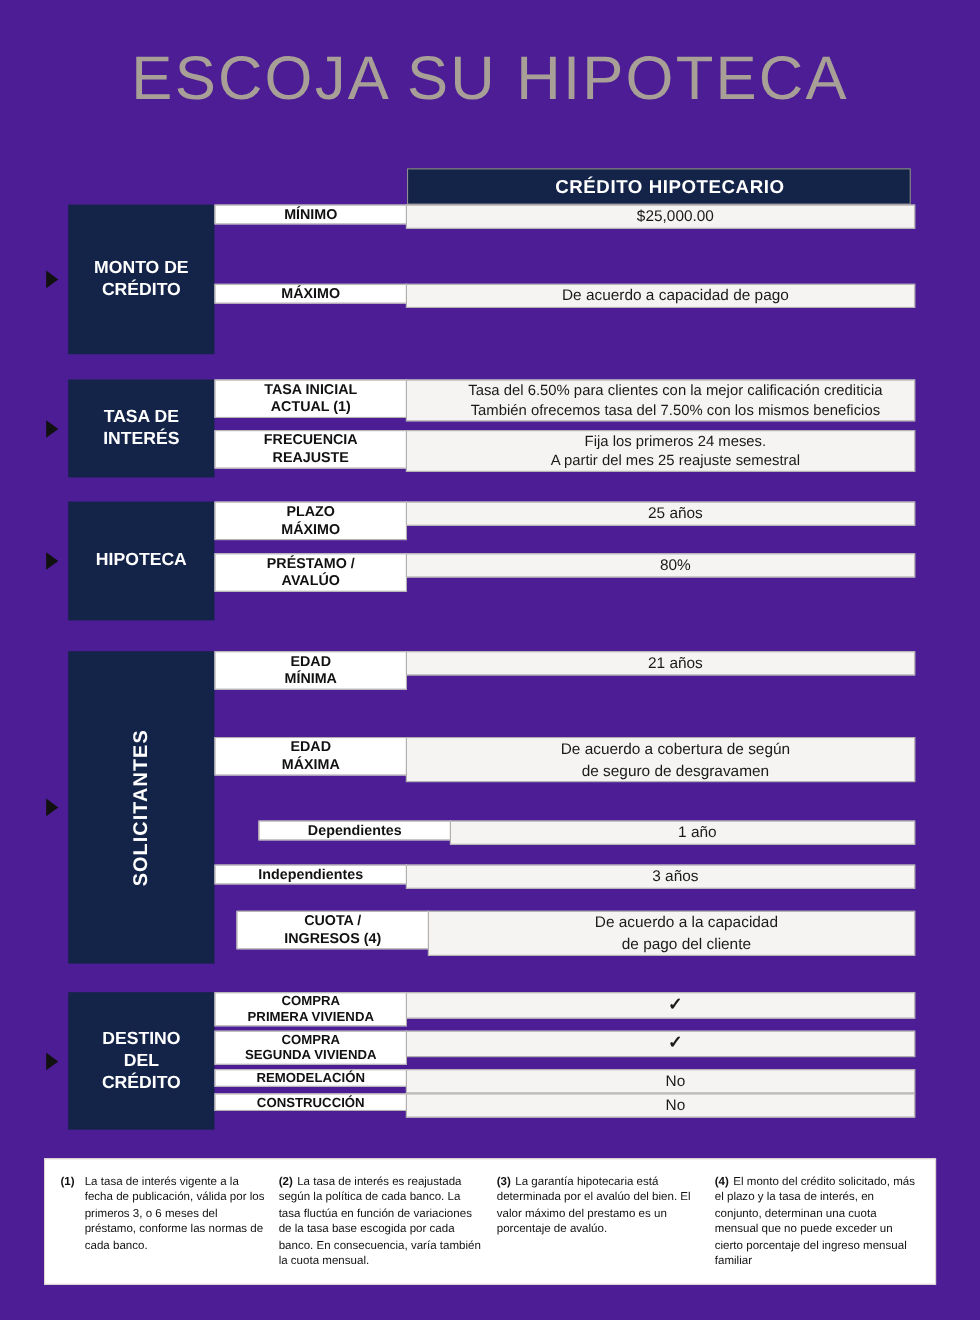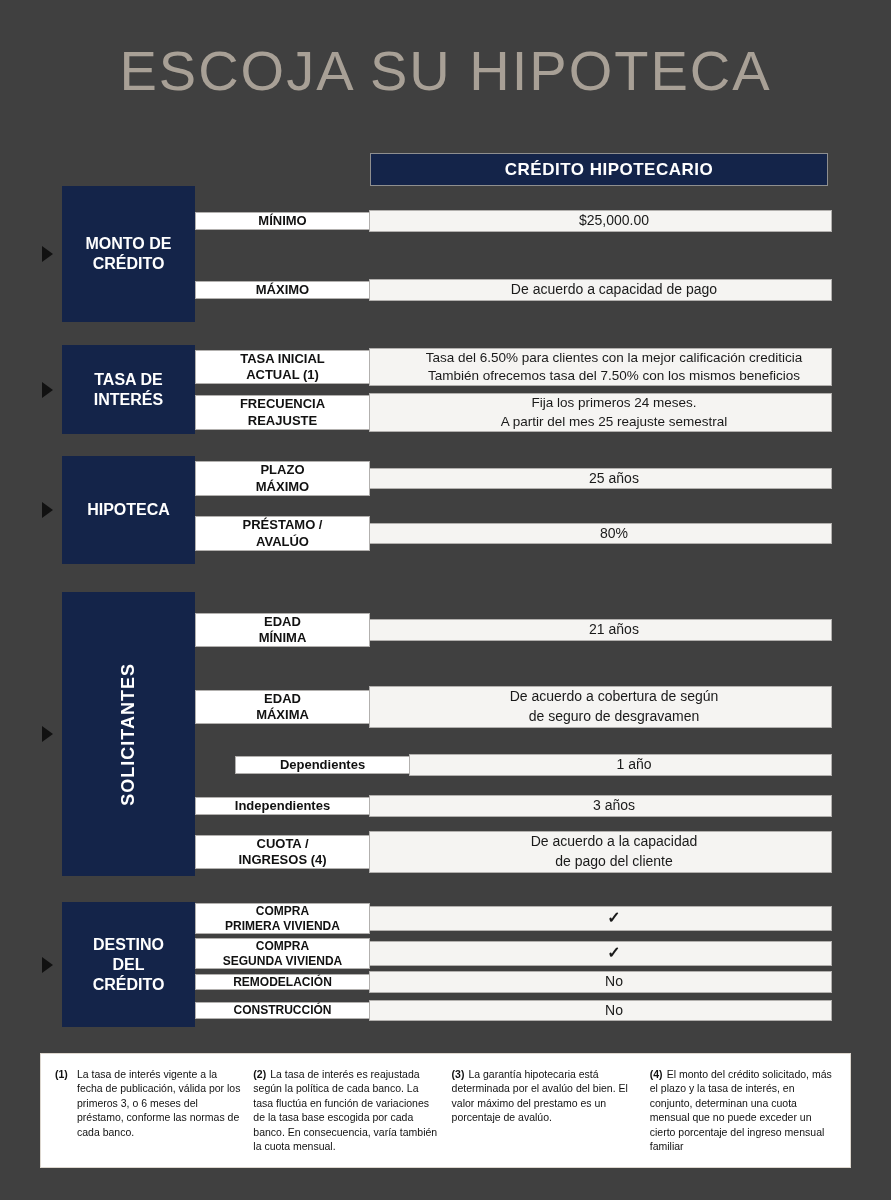--- a/index.html
+++ b/index.html
@@ -1,19 +1,19 @@
 <!DOCTYPE html>
 <html><head>
 <meta charset="utf-8">
 <style>
   * { margin:0; padding:0; box-sizing:border-box; }
   html,body { background:#ffffff; }
   .canvas {
     position:relative; width:891px; height:1200px; margin:0 auto;
-    background:#404040; font-family:"Liberation Sans", sans-serif; color:#1a1a1a;
+    background:#4c1d95; font-family:"Liberation Sans", sans-serif; color:#1a1a1a;
     overflow:hidden;
   }
   
   .page-title {
     position:absolute; top:38px; left:0; width:100%;
     text-align:center; font-size:56px; font-weight:300;
     color:#a8a096; letter-spacing:2px;
     font-family:"Liberation Sans", sans-serif;
   }
   
@@ -37,21 +37,21 @@
     width:133px; background:#142449; color:#ffffff;
     display:flex; align-items:center; justify-content:center;
     font-weight:bold; font-size:16px; text-align:center;
     line-height:1.25; white-space:pre-line;
   }
   .gname.vertical-label span {
     writing-mode:vertical-rl; transform:rotate(180deg);
     font-size:18px; letter-spacing:1px;
   }
   .rows { flex:1; display:flex; flex-direction:column; gap:2px; }
-  .row { display:flex; align-items:center; }
+  .row { display:flex; align-items:flex-start; }
   .lcell {
     width:175px; background:#ffffff; border:1px solid #b2b0ae;
     display:flex; align-items:center; justify-content:center;
     font-weight:bold; font-size:13px; text-align:center; line-height:1.25;
     white-space:pre-line; color:#111111;
   }
   .vcell {
     flex:1; margin-left:-1px; background:#f5f4f2; border:1px solid #b2b0ae;
     display:flex; align-items:center; justify-content:center;
     font-size:14px; text-align:center; line-height:1.4;
@@ -162,21 +162,21 @@
 de seguro de desgravamen</div>
       </div>
       <div class="row" style="height:38px;margin-left:40px;">
         <div class="lcell">Dependientes</div>
         <div class="vcell">1 año</div>
       </div>
       <div class="row" style="height:40px;">
         <div class="lcell">Independientes</div>
         <div class="vcell">3 años</div>
       </div>
-      <div class="row" style="height:48px;">
+      <div class="row" style="height:48px;margin-left:20px;">
         <div class="lcell">CUOTA /
 INGRESOS (4)</div>
         <div class="vcell">De acuerdo a la capacidad
 de pago del cliente</div>
       </div>
     </div>
   </div>
 
   <div class="group" style="top:902px;">
     <div class="marker">

